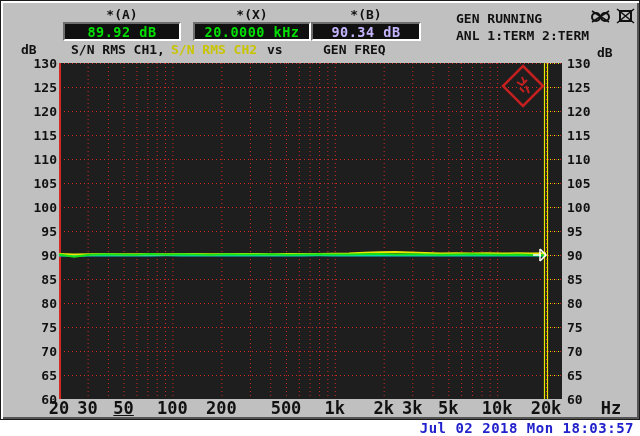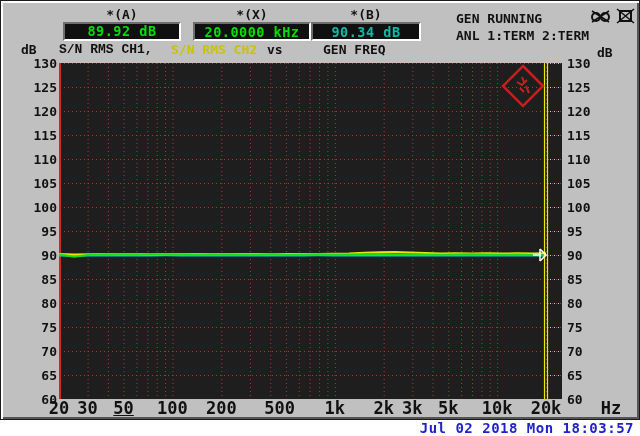--- a/index.html
+++ b/index.html
@@ -28,28 +28,28 @@
 </head>
 <body>
 
 <div class="screen">
   <div class="panel">
 
     <div class="rlabel" style="left:62px;width:118px;">*(A)</div>
     <div class="rlabel" style="left:192px;width:118px;">*(X)</div>
     <div class="rlabel" style="left:310px;width:110px;">*(B)</div>
 
-    <div class="rbox" style="left:62px;width:118px;align-items:flex-end;">
+    <div class="rbox" style="left:62px;width:118px;">
       <span class="rval" style="color: rgb(0, 224, 0);">89.92 dB</span>
     </div>
     <div class="rbox" style="left:192px;width:118px;align-items:center;">
       <span class="rval" style="color: rgb(0, 224, 0);">20.0000 kHz</span>
     </div>
     <div class="rbox" style="left:310px;width:110px;">
-      <span class="rval" style="color: #14b8a6;">90.34 dB</span>
+      <span class="rval" style="color: #c4b5fd;">90.34 dB</span>
     </div>
 
     <div class="stat" style="top:10px;text-align:center;">GEN RUNNING</div>
     <div class="stat" style="top:27px;">ANL 1:TERM 2:TERM</div>
 
     <div class="icons">
       <span>
         <svg width="22" height="16" viewBox="0 0 22 16">
           <circle cx="6" cy="9" r="4" fill="none" stroke="#111" stroke-width="2"></circle>
           <circle cx="15" cy="9" r="4" fill="none" stroke="#111" stroke-width="2"></circle>
@@ -58,21 +58,21 @@
       </span>
       <span>
         <svg width="20" height="16" viewBox="0 0 20 16">
           <rect x="4" y="3" width="11" height="10" fill="none" stroke="#111" stroke-width="2"></rect>
           <path d="M1 1 L18 15 M18 1 L1 15" stroke="#111" stroke-width="1.5" fill="none"></path>
         </svg>
       </span>
     </div>
 
     <div class="leg" style="left:20px;">dB</div>
-    <div class="leg" style="left:58px;font-family:Liberation Mono, monospace;">S/N RMS CH1,</div>
+    <div class="leg" style="left:70px;">S/N RMS CH1,</div>
     <div class="leg" style="left: 170px; color: rgb(200, 196, 0);">S/N RMS CH2</div>
     <div class="leg" style="left:266px;">vs</div>
     <div class="leg" style="left:322px;">GEN FREQ</div>
     <div class="unit" style="left:596px;top:44px;">dB</div>
     <div class="xlab" style="left:588px;">Hz</div>
 
     <div id="yticksL">
         <div class="ylab" style="left: 22px; top: 55px;">130</div>
         <div class="ylab" style="left: 22px; top: 79px;">125</div>
         <div class="ylab" style="left: 22px; top: 103px;">120</div>
@@ -105,21 +105,21 @@
         <div class="ylabR" style="left: 566px; top: 343px;">70</div>
         <div class="ylabR" style="left: 566px; top: 367px;">65</div>
         <div class="ylabR" style="left: 566px; top: 391px;">60</div>
       </div>
     <div id="xticks">
         <div class="xlab" style="left: 36px;">20</div>
         <div class="xlab" style="left: 64.5855px;">30</div>
         <div class="xlab" style="left: 100.599px; text-decoration: underline;">50</div>
         <div class="xlab" style="left: 149.466px;">100</div>
         <div class="xlab" style="left: 198.333px;">200</div>
-        <div class="xlab" style="left: 250px; text-align: right;">500</div>
+        <div class="xlab" style="left: 263px;">500</div>
         <div class="xlab" style="left: 311.799px;">1k</div>
         <div class="xlab" style="left: 360.667px;">2k</div>
         <div class="xlab" style="left: 389.252px;">3k</div>
         <div class="xlab" style="left: 425.266px;">5k</div>
         <div class="xlab" style="left: 474.133px;">10k</div>
         <div class="xlab" style="left: 523px;">20k</div>
       </div>
 
     <svg id="plot" class="plot" width="503" height="336">
         <rect x="0" y="0" width="503" height="336" fill="#1e1e1e"></rect>

